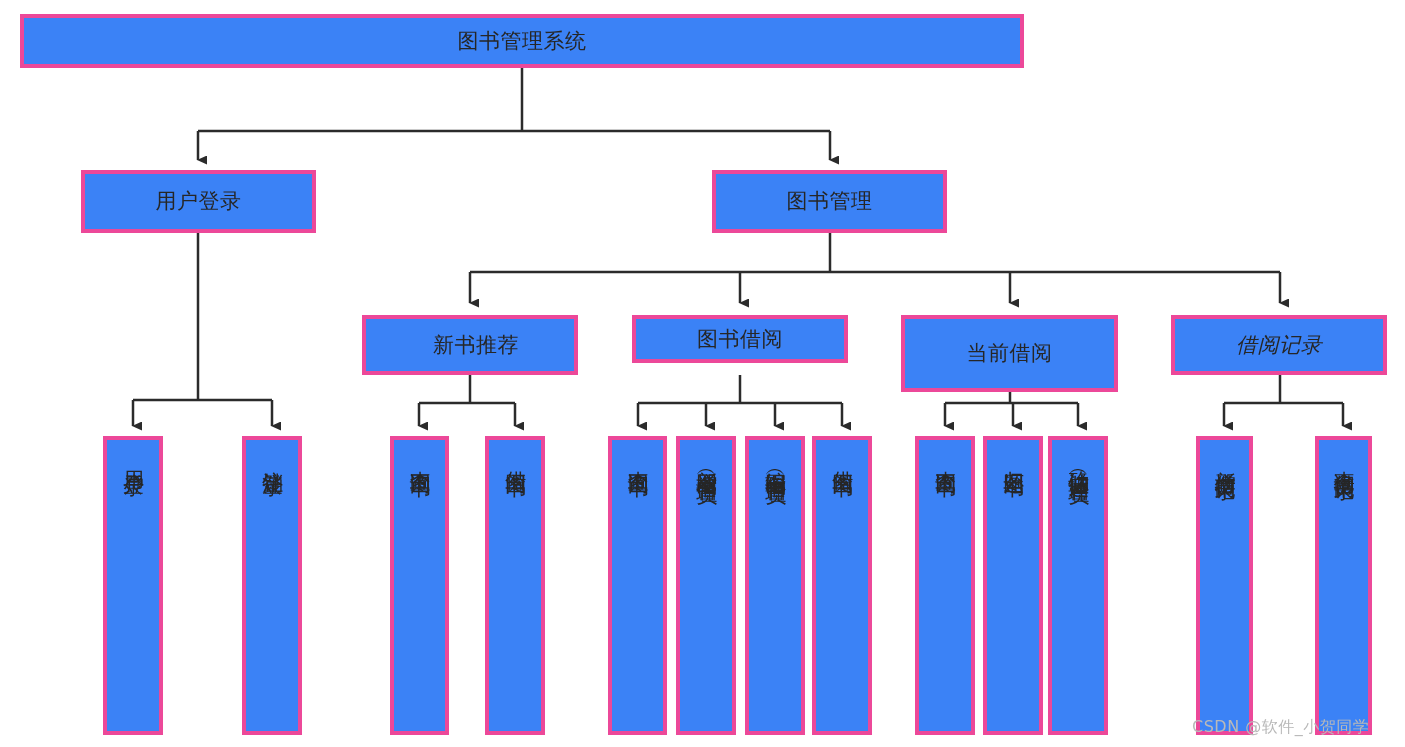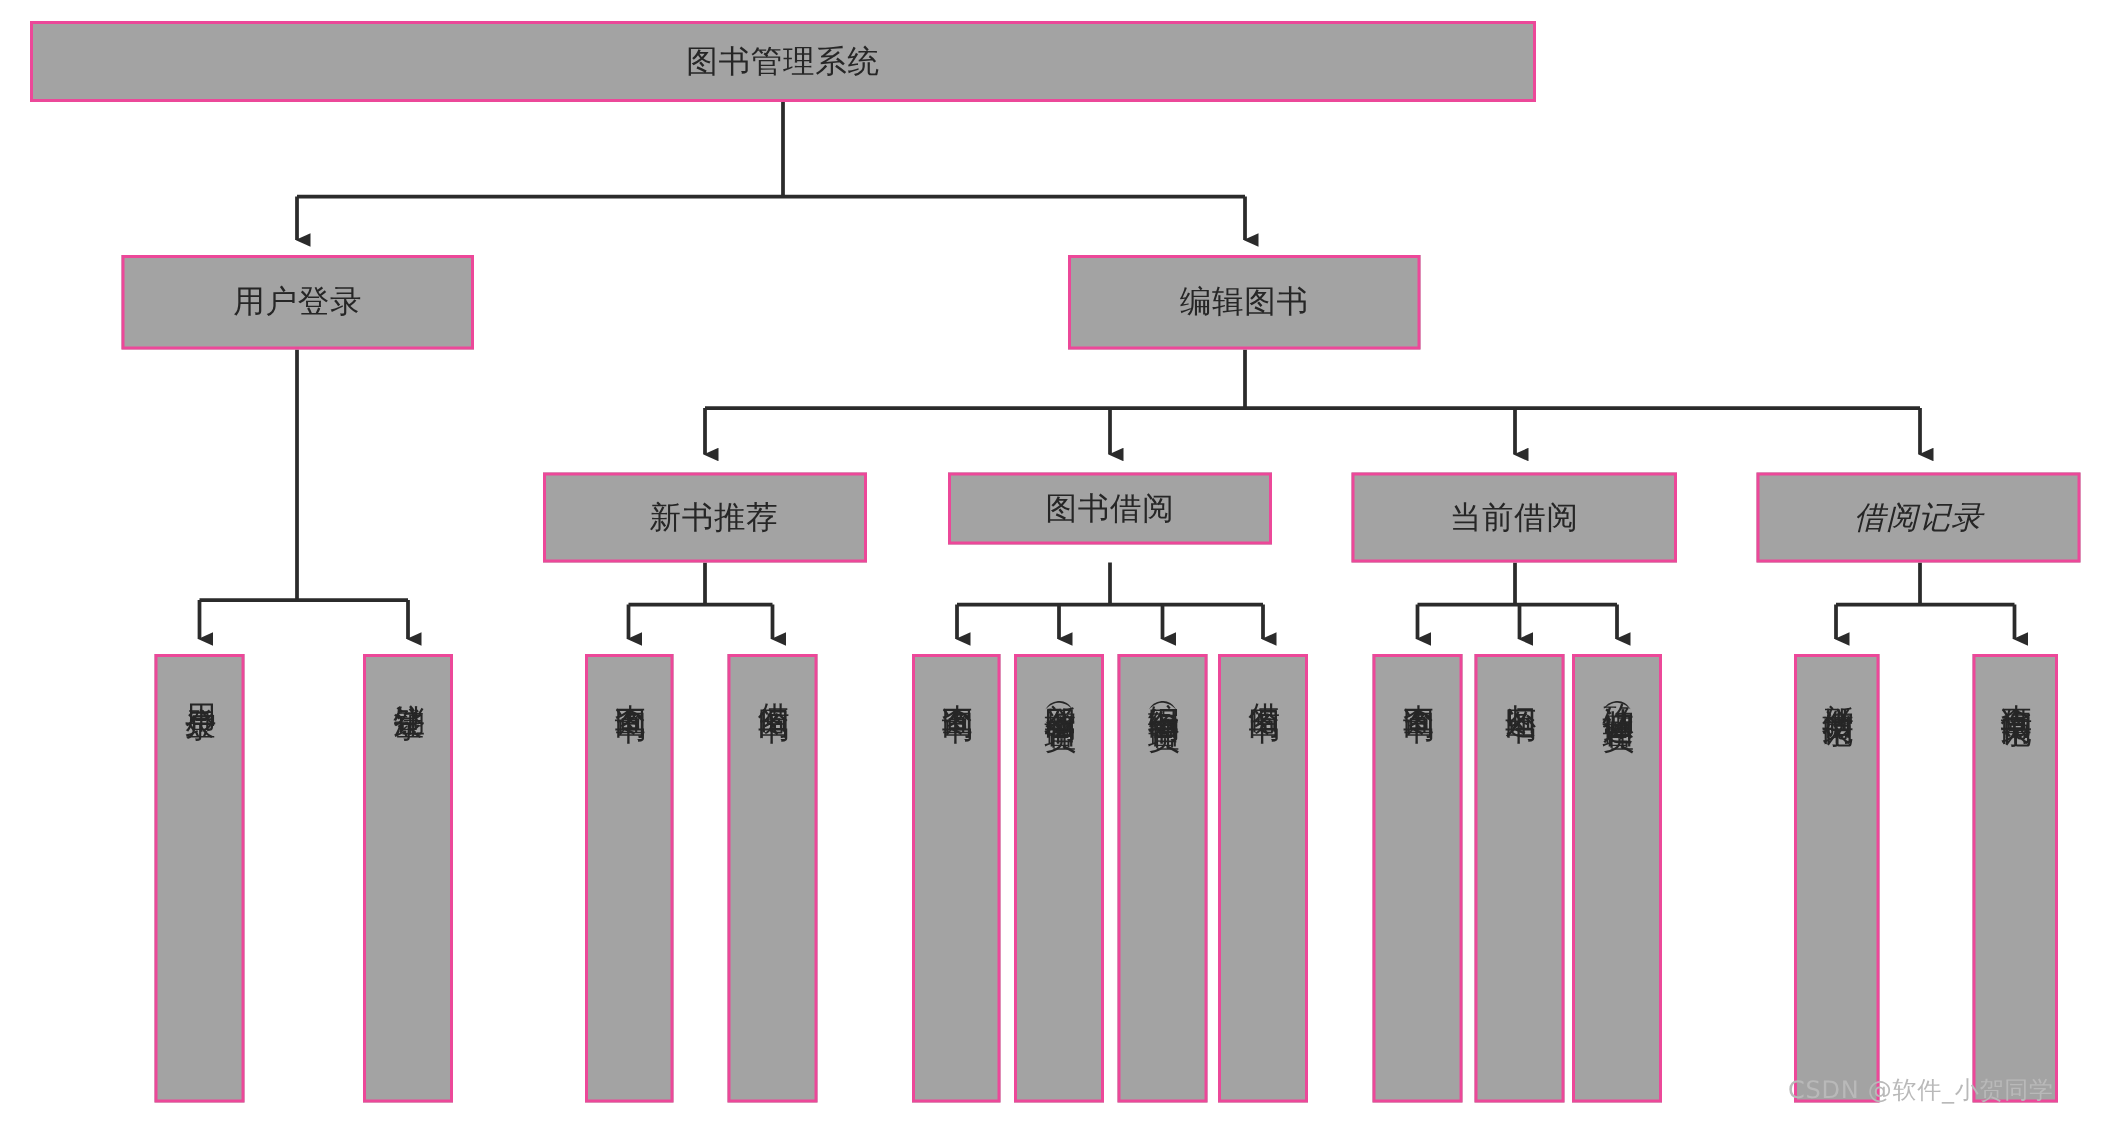--- a/index.html
+++ b/index.html
@@ -21,22 +21,22 @@
     position: absolute;
     left: 0;
     top: 0;
     width: 1405px;
     height: 747px;
     pointer-events: none;
   }
   .node {
     position: absolute;
     box-sizing: border-box;
-    background: #a3a3a3;
-    border: 2px solid #ec4899;
+    background: #3b82f6;
+    border: 4px solid #ec4899;
     display: flex;
     align-items: center;
     justify-content: center;
     color: #222222;
   }
   .node .lbl {
     font-size: 21px;
     line-height: 1.25;
     letter-spacing: 0.5px;
     white-space: nowrap;
@@ -124,30 +124,30 @@
   </svg>
 
   <div class="node" style="left:20px; top:14px; width:1004px; height:54px;">
     <span class="lbl">图书管理系统</span>
   </div>
 
   <div class="node" style="left:81px; top:170px; width:235px; height:63px;">
     <span class="lbl">用户登录</span>
   </div>
   <div class="node" style="left:712px; top:170px; width:235px; height:63px;">
-    <span class="lbl">编辑图书</span>
+    <span class="lbl">图书管理</span>
   </div>
 
   <div class="node" style="left:362px; top:315px; width:216px; height:60px;padding-left:12px;">
     <span class="lbl">新书推荐</span>
   </div>
   <div class="node" style="left:632px; top:315px; width:216px; height:48px;">
     <span class="lbl">图书借阅</span>
   </div>
-  <div class="node" style="left:901px; top:315px; width:217px; height:60px;">
+  <div class="node" style="left:901px; top:315px; width:217px; height:77px;">
     <span class="lbl">当前借阅</span>
   </div>
   <div class="node" style="left:1171px; top:315px; width:216px; height:60px;font-style:italic;">
     <span class="lbl">借阅记录</span>
   </div>
 
   <div class="node vertical" style="left:103px; top:436px; width:60px; height:299px;">
     <span class="lbl">用户登录</span>
   </div>
   <div class="node vertical" style="left:242px; top:436px; width:60px; height:299px;">

